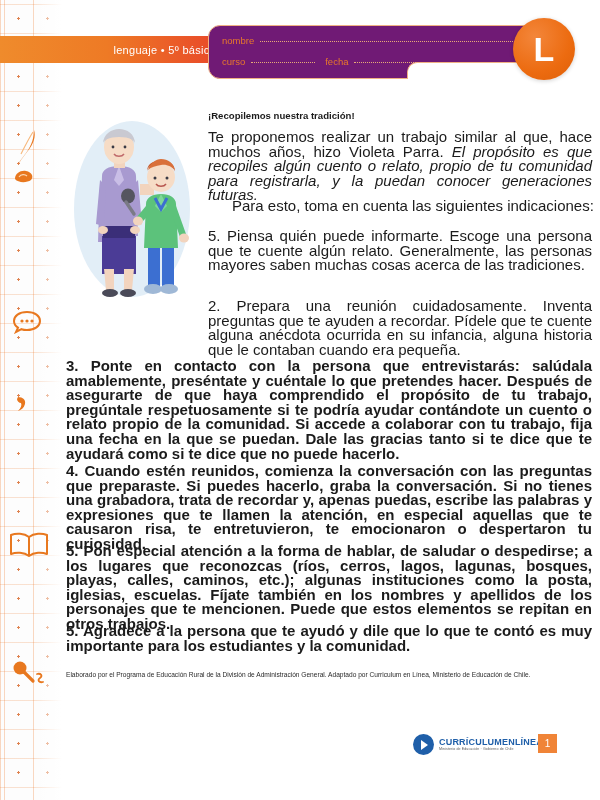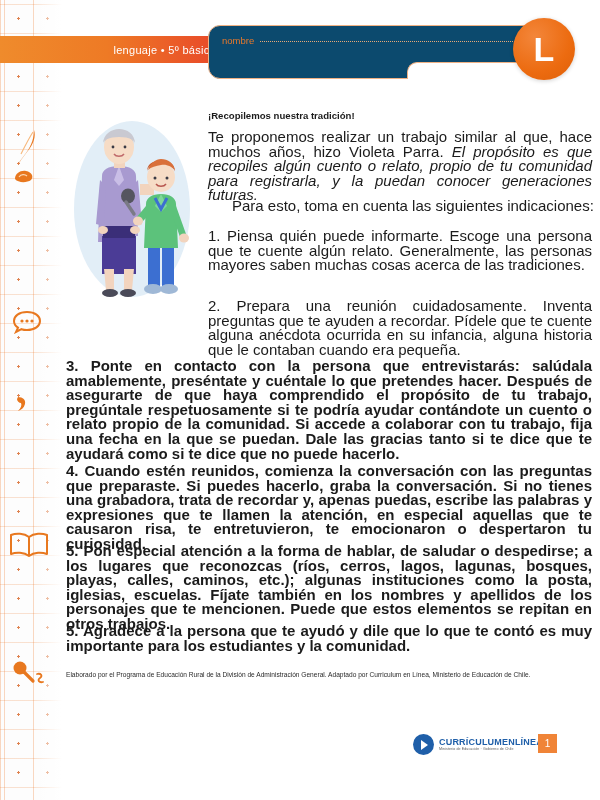--- a/index.html
+++ b/index.html
@@ -50,21 +50,21 @@
     background:linear-gradient(to right,#EF8B2C 0%,#EE7A25 45%,#E8452A 95%,#E0382B 100%);
     border-radius:0 14px 14px 0;
     display:flex;align-items:center;justify-content:flex-end;
     padding-right:22px;box-sizing:border-box;
   }
   .band-label{
     color:#ffffff;font-size:11px;letter-spacing:.3px;white-space:nowrap;
   }
   .id-box{
     position:absolute;left:208px;top:25px;width:330px;height:54px;
-    border:1px solid #F0B183;border-radius:12px;background:#0c4a6e;
+    border:1px solid #F0B183;border-radius:12px;background:#701a75;
     box-sizing:border-box;
   }
   .id-box:after{
     content:"";position:absolute;left:198px;bottom:-1px;right:-1px;height:16px;
     background:#ffffff;border-left:1px solid #F0B183;border-top:1px solid #F0B183;
     border-radius:10px 0 0 0;
   }
   .id-row{position:absolute;display:flex;align-items:baseline;}
   .id-row.r1{left:13px;top:9px;right:12px;}
   .id-row.r2{left:13px;top:30px;width:230px;}
@@ -177,20 +177,26 @@
 
 <div class="header">
 
   <div class="band">
     <span class="band-label">lenguaje  •  5º básico</span>
   </div>
 
   <div class="id-box">
     <div class="id-row r1">
       <span class="id-label">nombre</span>
+      <span class="id-rule"></span>
+    </div>
+    <div class="id-row r2">
+      <span class="id-label">curso</span>
+      <span class="id-rule short"></span>
+      <span class="id-label" style="margin-left:10px;">fecha</span>
       <span class="id-rule"></span>
     </div>
   </div>
 
   <div class="badge-l">L</div>
 </div>
 
 <div class="content">
 
   <div class="illus">
@@ -247,21 +253,21 @@
   </div>
 
   <div class="doc-title">¡Recopilemos nuestra tradición!</div>
 
   <div class="para p-indent" style="top:26px;">
     <span>Te proponemos realizar un trabajo similar al que, hace muchos años, hizo Violeta Parra. </span><span class="ital">El propósito es que recopiles algún cuento o relato, propio de tu comunidad para registrarla, y la puedan conocer generaciones futuras.</span>
   </div>
 
   <div class="para p-indent" style="top:95px;margin-left:24px;">Para esto, toma en cuenta las siguientes indicaciones:</div>
 
-  <div class="para p-indent" style="top:125px;">1. Piensa quién puede informarte. Escoge una persona que te cuente algún relato. Generalmente, las personas mayores saben muchas cosas acerca de las tradiciones.</div>
+  <div class="para p-indent" style="top:125px;">5. Piensa quién puede informarte. Escoge una persona que te cuente algún relato. Generalmente, las personas mayores saben muchas cosas acerca de las tradiciones.</div>
 
   <div class="para p-indent" style="top:195px;width:384px;">
     <span>2. Prepara una reunión cuidadosamente. Inventa preguntas que te ayuden a recordar. Pídele que te cuente alguna anécdota ocurrida en su infancia, alguna historia que le contaban cuando era pequeña.</span>
   </div>
 
   <div class="para p-full" style="top:255px;">3. Ponte en contacto con la persona que entrevistarás: salúdala amablemente, preséntate y cuéntale lo que pretendes hacer. Después de asegurarte de que haya comprendido el propósito de tu trabajo, pregúntale respetuosamente si te podría ayudar contándote un cuento o relato propio de la comunidad. Si accede a colaborar con tu trabajo, fija una fecha en la que se puedan. Dale las gracias tanto si te dice que te ayudará como si te dice que no puede hacerlo.</div>
 
   <div class="para p-full" style="top:360px;">4. Cuando estén reunidos, comienza la conversación con las preguntas que preparaste. Si puedes hacerlo, graba la conversación. Si no tienes una grabadora, trata de recordar y, apenas puedas, escribe las palabras  y expresiones que te llamen la atención, en especial aquellas que te causaron risa, te entretuvieron, te emocionaron o despertaron tu curiosidad.</div>
 
   <div class="para p-full" style="top:440px;">5. Pon especial atención a la forma de hablar, de saludar o despedirse; a los lugares que reconozcas (ríos, cerros, lagos, lagunas, bosques, playas, calles, caminos, etc.); algunas instituciones como la posta, iglesias, escuelas. Fíjate también en los nombres y apellidos de los personajes que te mencionen. Puede que estos elementos se repitan en otros trabajos.</div>

